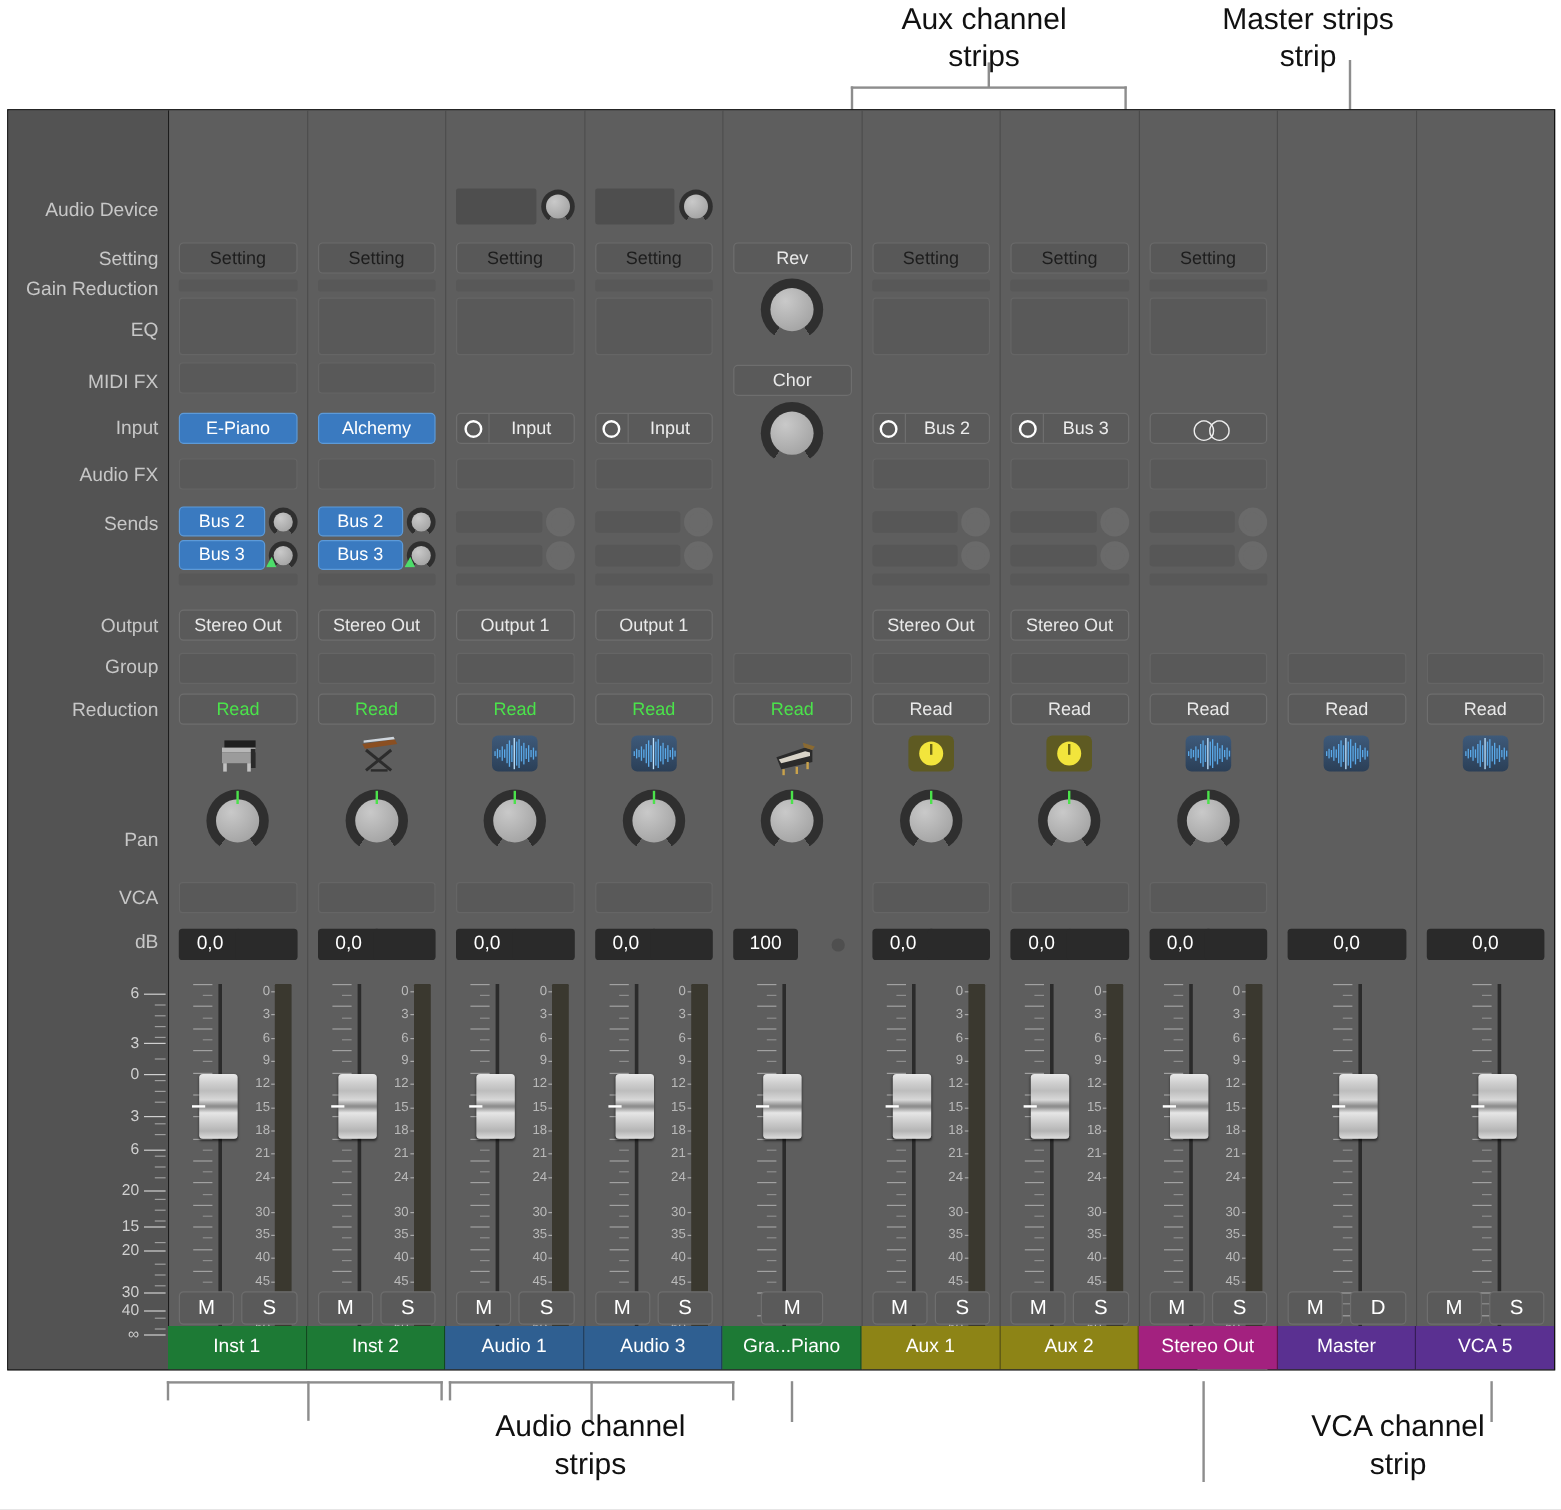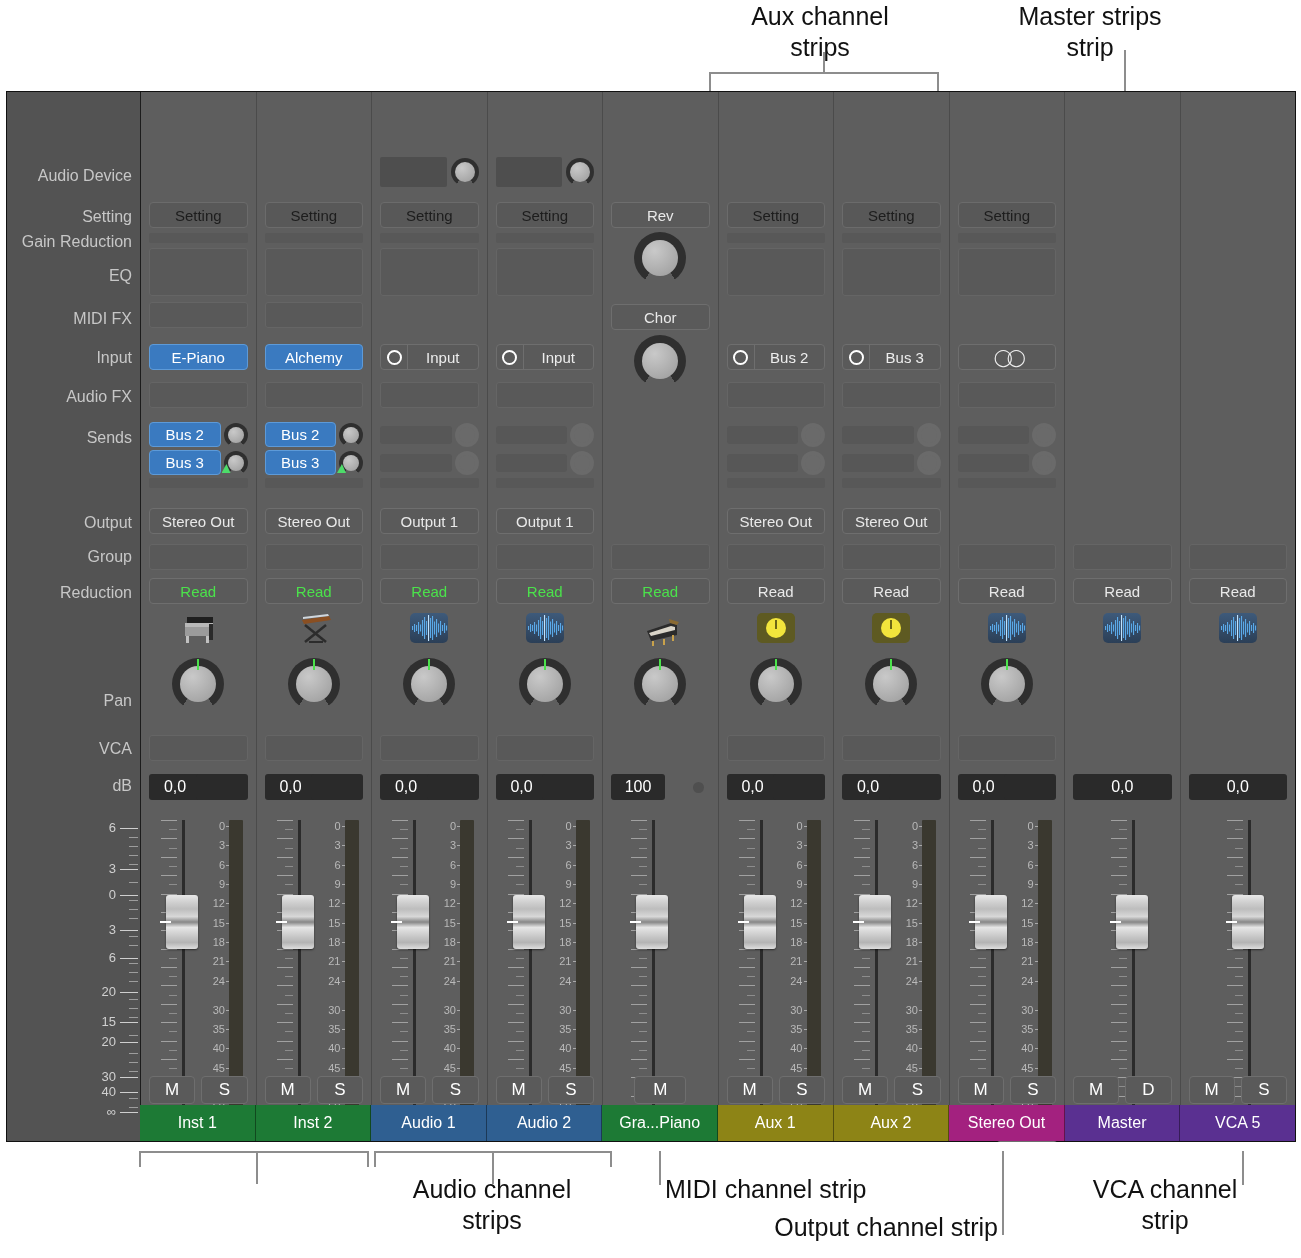--- a/index.html
+++ b/index.html
@@ -1202,21 +1202,21 @@
             <div class="b" style="">M</div>
             <div class="b" style="">S</div>
           </div>
         </div>
       </div>
 
     <div id="namerow">
         <div class="nb" style="background: rgb(29, 122, 53);">Inst 1</div>
         <div class="nb" style="background: rgb(29, 122, 53);">Inst 2</div>
         <div class="nb" style="background: rgb(47, 95, 145);">Audio 1</div>
-        <div class="nb" style="background: rgb(47, 95, 145);">Audio 2</div>
+        <div class="nb" style="background: rgb(47, 95, 145);">Audio 3</div>
         <div class="nb narrow" style="background: rgb(29, 122, 53);">Gra...Piano</div>
         <div class="nb" style="background: rgb(141, 132, 22);">Aux 1</div>
         <div class="nb" style="background: rgb(141, 132, 22);">Aux 2</div>
         <div class="nb narrow" style="background: rgb(163, 33, 127);">Stereo Out</div>
         <div class="nb" style="background: rgb(90, 48, 145);">Master</div>
         <div class="nb" style="background: rgb(90, 48, 145);">VCA 5</div>
       </div>
   </div>
 
   <div class="lead h" style="left:139px;top:1151px;width:230px;"></div>
@@ -1225,22 +1225,20 @@
   <div class="lead v" style="left:256px;top:1151px;height:33px;"></div>
 
   <div class="lead h" style="left:374px;top:1151px;width:238px;"></div>
   <div class="lead v" style="left:374px;top:1151px;height:16px;"></div>
   <div class="lead v" style="left:610px;top:1151px;height:16px;"></div>
   <div class="lead v" style="left:492px;top:1151px;height:33px;"></div>
   <div class="anno c" style="left:272px;top:1174px;width:440px;">Audio channel
 strips</div>
 
   <div class="lead v" style="left:659px;top:1151px;height:34px;"></div>
-  <div class="anno l" style="left:665px;top:1174px;width:320px;">MIDI channel strip</div>
 
   <div class="lead v" style="left:1002px;top:1151px;height:84px;"></div>
-  <div class="anno r" style="left:600px;top:1212px;width:398px;">Output channel strip</div>
 
   <div class="lead v" style="left:1242px;top:1151px;height:34px;"></div>
   <div class="anno c" style="left:1040px;top:1174px;width:250px;">VCA channel
 strip</div>
 
 </div>
 
 </body></html>

